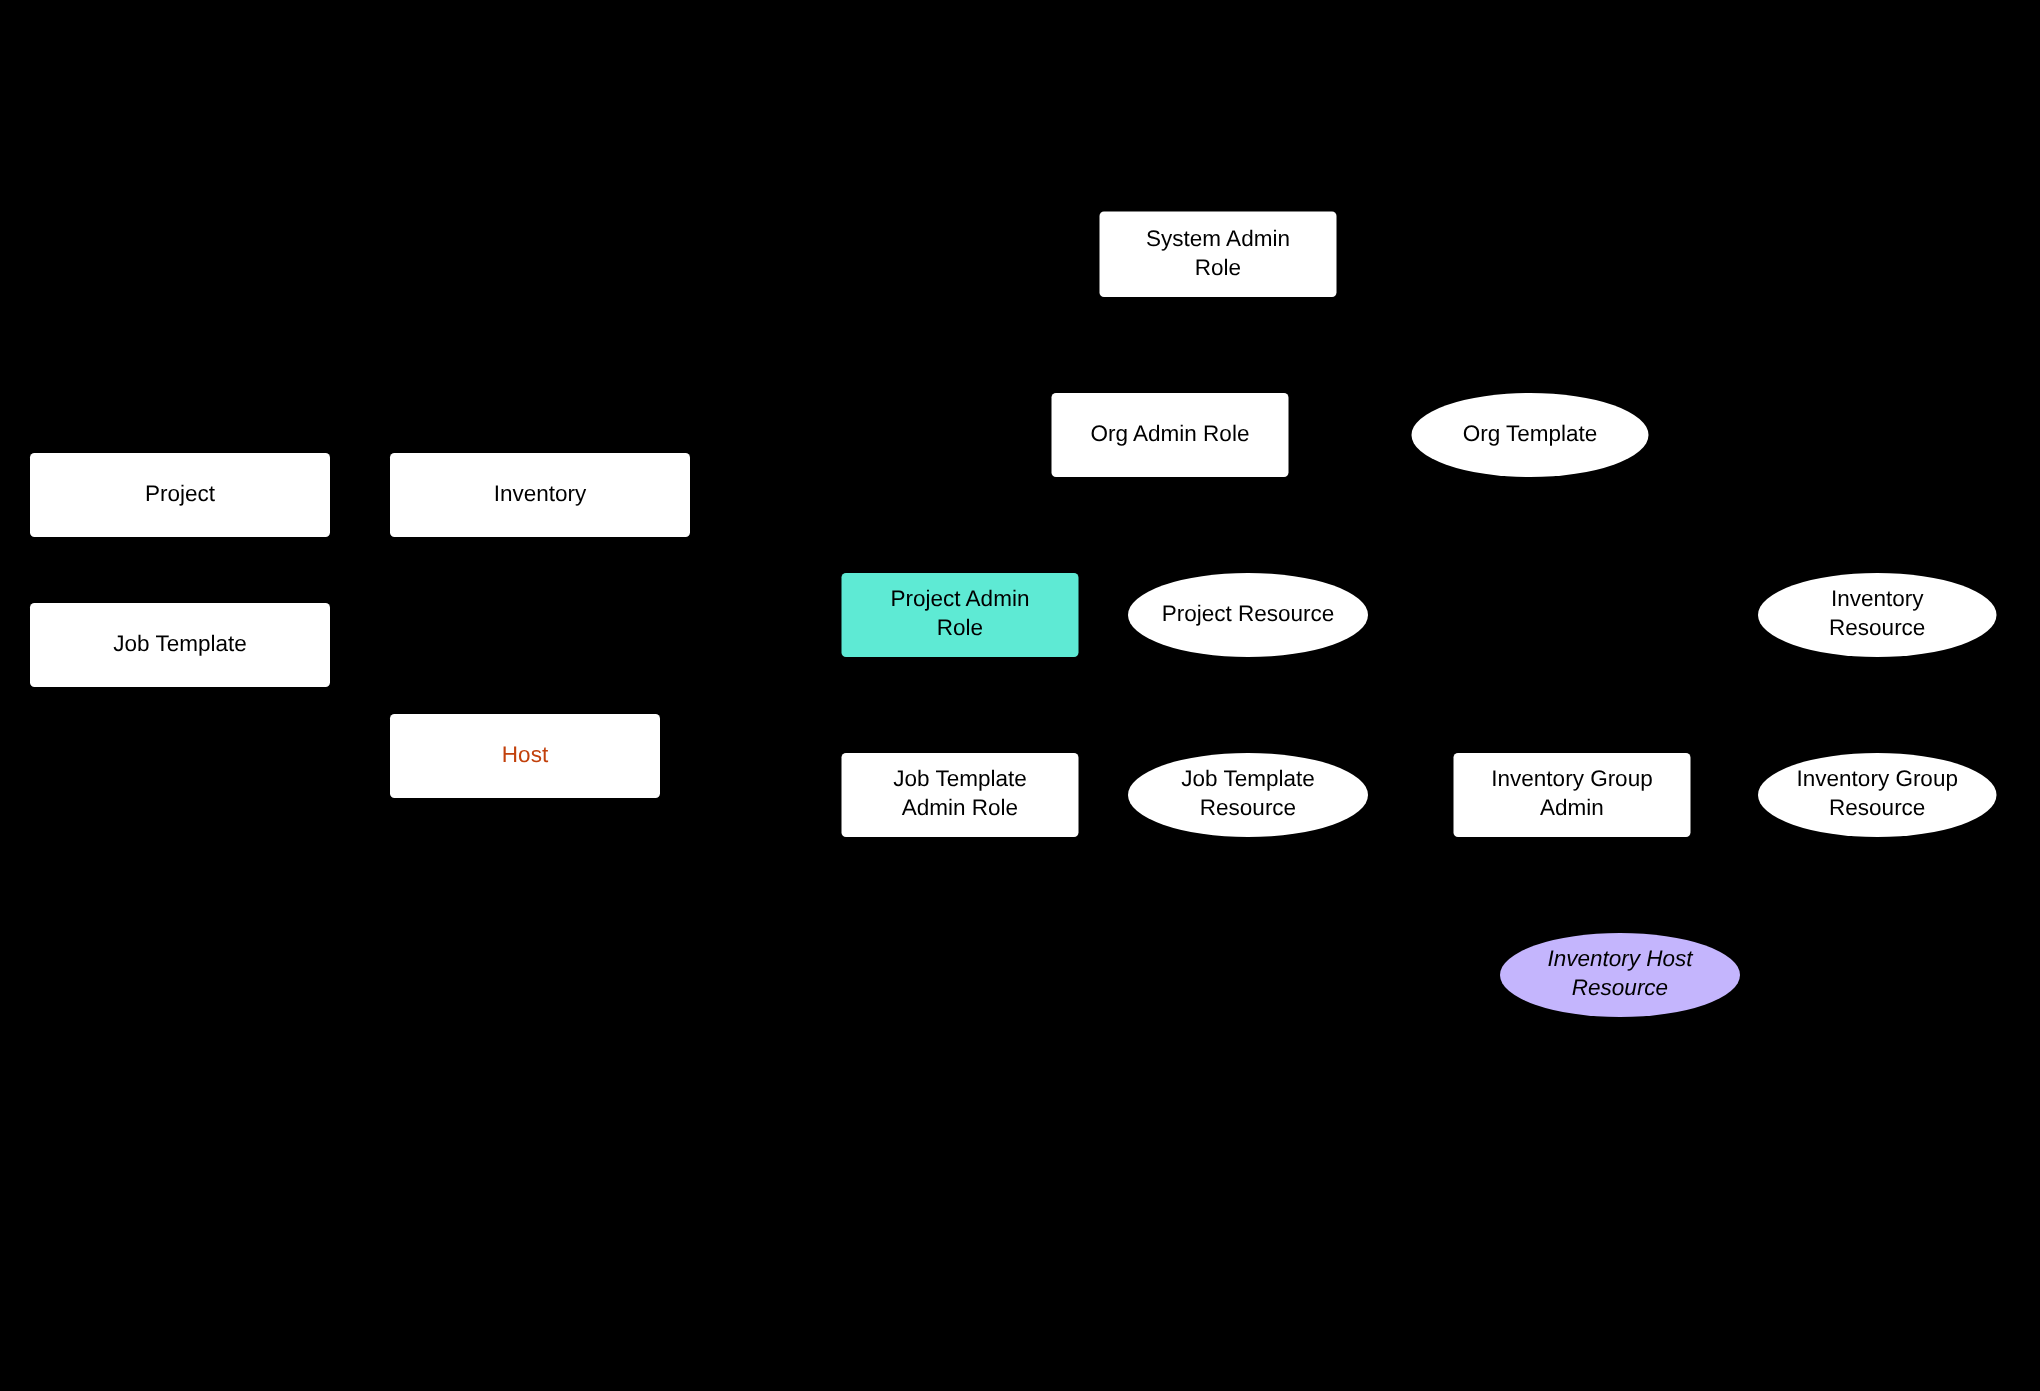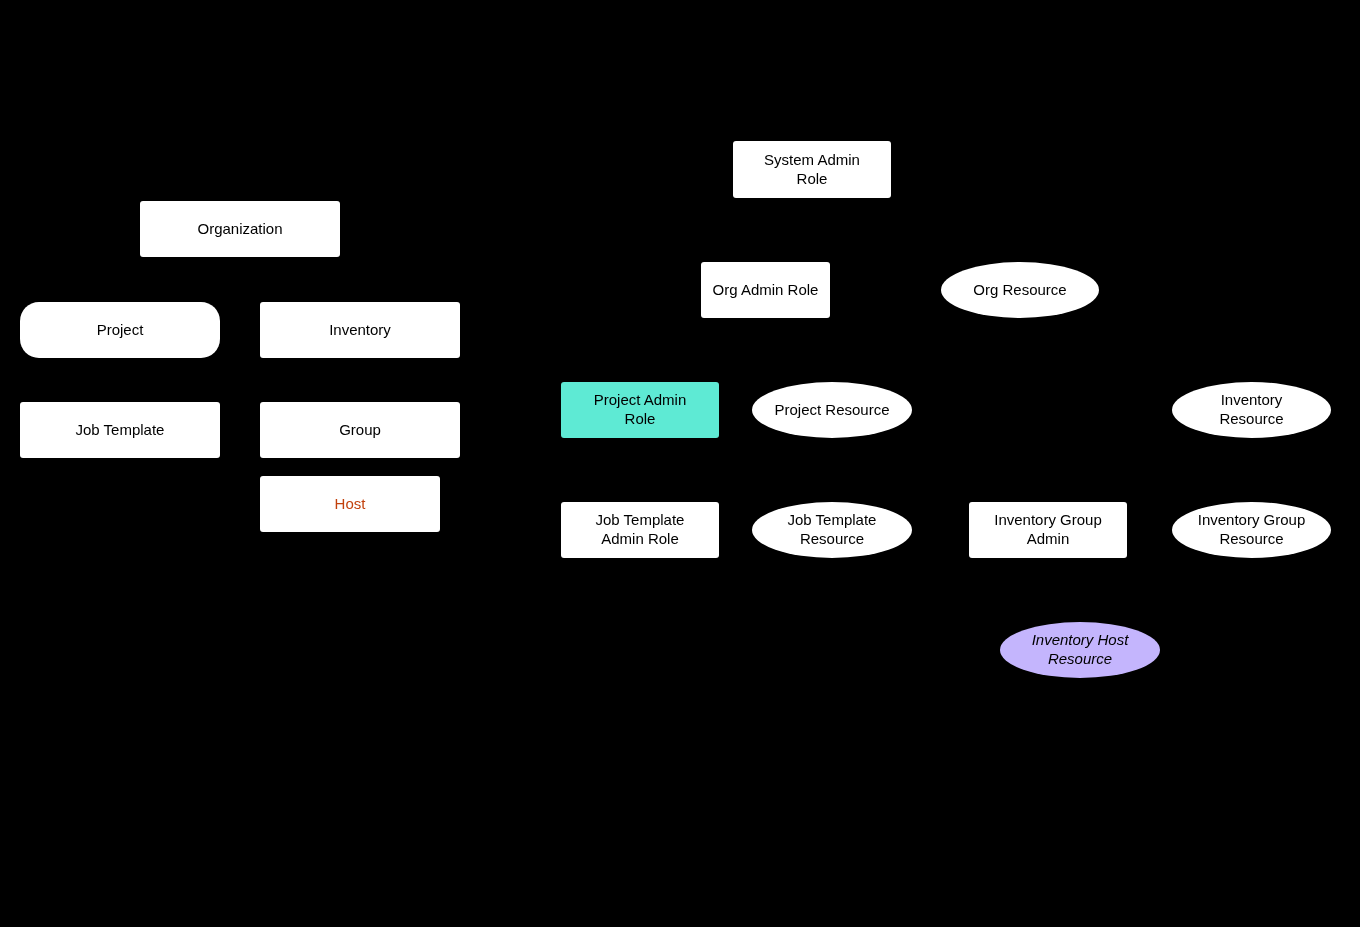--- a/index.html
+++ b/index.html
@@ -37,30 +37,28 @@
     border-radius: 3px;
   }
   .ellipse {
     border-radius: 50% / 50%;
   }
 </style>
 </head>
 <body>
 
 <div id="canvas" style="background: rgb(0, 0, 0);">
-    <div class="node rect" style="left: 140px; top: 201px; width: 200px; height: 56px; background: rgb(255, 255, 255); color: rgb(0, 0, 0);">Organization</div>
-    <div class="node rect" style="left: 20px; top: 302px; width: 200px; height: 56px; background: rgb(255, 255, 255); color: rgb(0, 0, 0); border-radius: 19px;">Project</div>
+    <div class="node rect" style="left: 20px; top: 302px; width: 200px; height: 56px; background: rgb(255, 255, 255); color: rgb(0, 0, 0);">Project</div>
     <div class="node rect" style="left: 260px; top: 302px; width: 200px; height: 56px; background: rgb(255, 255, 255); color: rgb(0, 0, 0);">Inventory</div>
     <div class="node rect" style="left: 20px; top: 402px; width: 200px; height: 56px; background: rgb(255, 255, 255); color: rgb(0, 0, 0);">Job Template</div>
-    <div class="node rect" style="left: 260px; top: 402px; width: 200px; height: 56px; background: rgb(255, 255, 255); color: rgb(0, 0, 0);">Group</div>
     <div class="node rect" style="left: 260px; top: 476px; width: 180px; height: 56px; background: rgb(255, 255, 255); color: #c2410c;">Host</div>
     <div class="node rect" style="left: 701px; top: 141px; width: 158px; height: 57px; background: rgb(255, 255, 255); color: rgb(0, 0, 0); margin-left: 32px;">System Admin
 Role</div>
-    <div class="node rect" style="left: 701px; top: 262px; width: 129px; height: 56px; background: rgb(255, 255, 255); color: rgb(0, 0, 0);">Org Admin Role</div>
-    <div class="node ellipse" style="left: 941px; top: 262px; width: 158px; height: 56px; background: rgb(255, 255, 255); color: rgb(0, 0, 0);">Org Resource</div>
+    <div class="node rect" style="left: 701px; top: 262px; width: 158px; height: 56px; background: rgb(255, 255, 255); color: rgb(0, 0, 0);">Org Admin Role</div>
+    <div class="node ellipse" style="left: 941px; top: 262px; width: 158px; height: 56px; background: rgb(255, 255, 255); color: rgb(0, 0, 0);">Org Template</div>
     <div class="node rect" style="left: 561px; top: 382px; width: 158px; height: 56px; background: #5eead4; color: rgb(0, 0, 0);">Project Admin
 Role</div>
     <div class="node ellipse" style="left: 752px; top: 382px; width: 160px; height: 56px; background: rgb(255, 255, 255); color: rgb(0, 0, 0);">Project Resource</div>
     <div class="node ellipse" style="left: 1172px; top: 382px; width: 159px; height: 56px; background: rgb(255, 255, 255); color: rgb(0, 0, 0);">Inventory
 Resource</div>
     <div class="node rect" style="left: 561px; top: 502px; width: 158px; height: 56px; background: rgb(255, 255, 255); color: rgb(0, 0, 0);">Job Template
 Admin Role</div>
     <div class="node ellipse" style="left: 752px; top: 502px; width: 160px; height: 56px; background: rgb(255, 255, 255); color: rgb(0, 0, 0);">Job Template
 Resource</div>
     <div class="node rect" style="left: 969px; top: 502px; width: 158px; height: 56px; background: rgb(255, 255, 255); color: rgb(0, 0, 0);">Inventory Group

